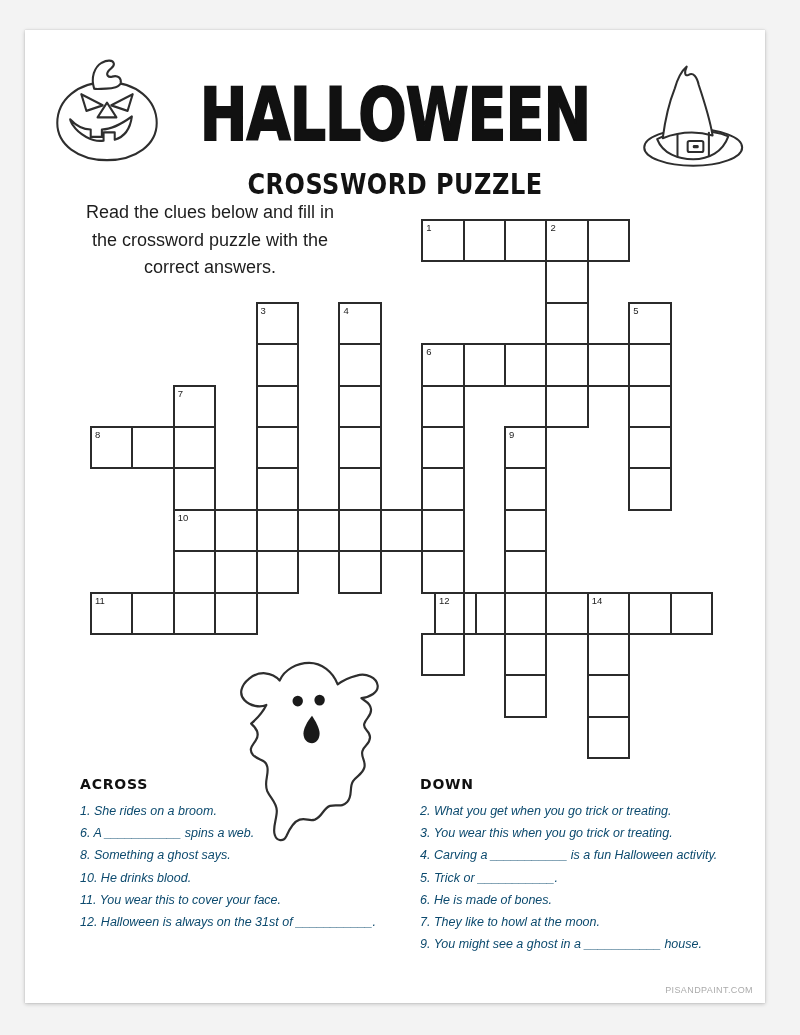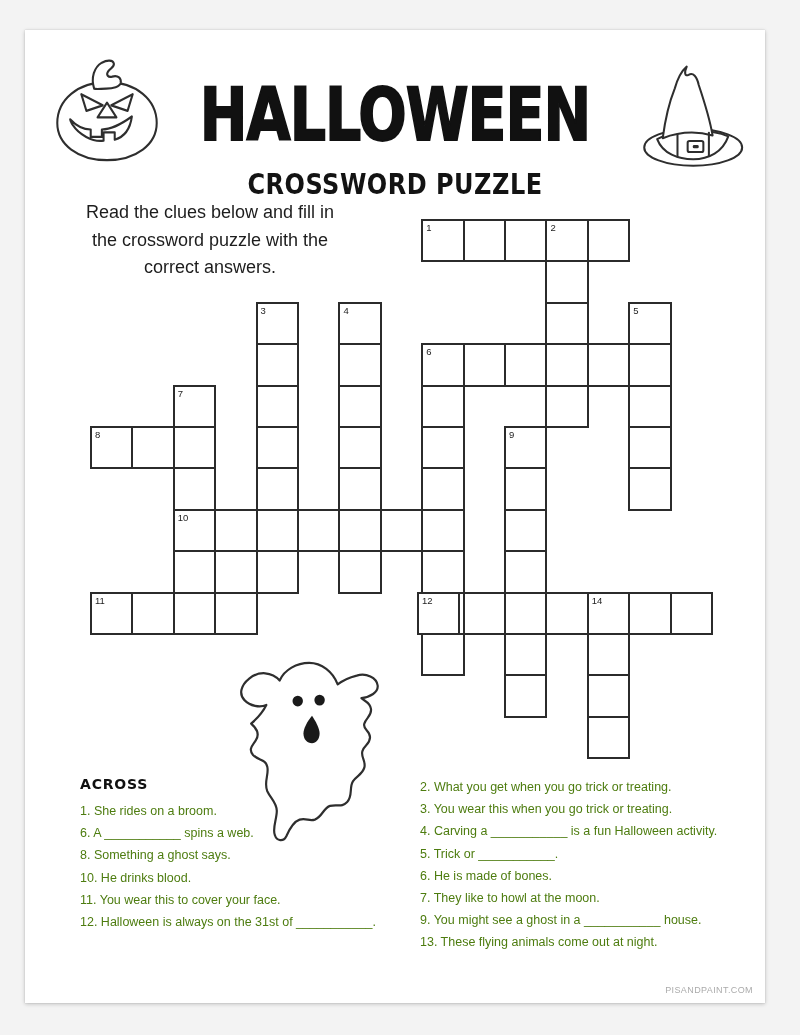--- a/index.html
+++ b/index.html
@@ -66,22 +66,23 @@
   .clues-down{left:395px;top:746px;width:340px;}
   .clue-heading{
     font-family:"DejaVu Sans",sans-serif;
     font-weight:700;
     font-size:14px;letter-spacing:.8px;
     color:#101010;
     margin-bottom:8px;
   }
   .clue{
     font-size:12.5px;line-height:22.2px;
-    color:#4d7c0f;
+    color:#0c4a6e;
     white-space:nowrap;
+    font-style:italic;
   }
   .watermark{
     position:absolute;right:12px;top:955px;
     font-size:9px;letter-spacing:.4px;
     color:#ababab;
   }
   .ghost-wrap{position:absolute;left:209px;top:626px;z-index:0;}
 </style>
 </head>
 <body>
@@ -164,21 +165,21 @@
           <span class="num">6</span>
         </div>
         <div class="cell" style="left: 437.6px; top: 313.2px; width: 43.4px; height: 43.4px;"></div>
         <div class="cell" style="left: 479px; top: 313.2px; width: 43.4px; height: 43.4px;"></div>
         <div class="cell" style="left: 561.8px; top: 313.2px; width: 43.4px; height: 43.4px;"></div>
         <div class="cell" style="left: 396.2px; top: 354.6px; width: 43.4px; height: 43.4px;"></div>
         <div class="cell" style="left: 396.2px; top: 396px; width: 43.4px; height: 43.4px;"></div>
         <div class="cell" style="left: 396.2px; top: 437.4px; width: 43.4px; height: 43.4px;"></div>
         <div class="cell" style="left: 396.2px; top: 478.8px; width: 43.4px; height: 43.4px;"></div>
         <div class="cell" style="left: 396.2px; top: 520.2px; width: 43.4px; height: 43.4px;"></div>
-        <div class="cell" style="left: 392px; top: 561.6px; width: 43.4px; height: 43.4px;">
+        <div class="cell" style="left: 409px; top: 561.6px; width: 43.4px; height: 43.4px;">
           <span class="num">12</span>
         </div>
         <div class="cell" style="left: 396.2px; top: 603px; width: 43.4px; height: 43.4px;"></div>
         <div class="cell" style="left: 147.8px; top: 354.6px; width: 43.4px; height: 43.4px;">
           <span class="num">7</span>
         </div>
         <div class="cell" style="left: 147.8px; top: 396px; width: 43.4px; height: 43.4px;"></div>
         <div class="cell" style="left: 147.8px; top: 437.4px; width: 43.4px; height: 43.4px;"></div>
         <div class="cell" style="left: 147.8px; top: 478.8px; width: 43.4px; height: 43.4px; text-align: right;">
           <span class="num">10</span>
@@ -239,27 +240,27 @@
           <div class="clue">1. She rides on a broom.</div>
           <div class="clue">6. A ___________ spins a web.</div>
           <div class="clue">8. Something a ghost says.</div>
           <div class="clue">10. He drinks blood.</div>
           <div class="clue">11. You wear this to cover your face.</div>
           <div class="clue">12. Halloween is always on the 31st of ___________.</div>
         </div>
     </div>
 
     <div class="clues clues-down">
+      <div class="clue-heading">DOWN</div>
       <div>
           <div class="clue">2. What you get when you go trick or treating.</div>
           <div class="clue">3. You wear this when you go trick or treating.</div>
           <div class="clue">4. Carving a ___________ is a fun Halloween activity.</div>
           <div class="clue">5. Trick or ___________.</div>
           <div class="clue">6. He is made of bones.</div>
           <div class="clue">7. They like to howl at the moon.</div>
           <div class="clue">9. You might see a ghost in a ___________ house.</div>
-          <div class="clue">13. These flying animals come out at night.</div>
         </div>
     </div>
 
     <div class="watermark">PISANDPAINT.COM</div>
   </div>
 </div>
 
 </body></html>

